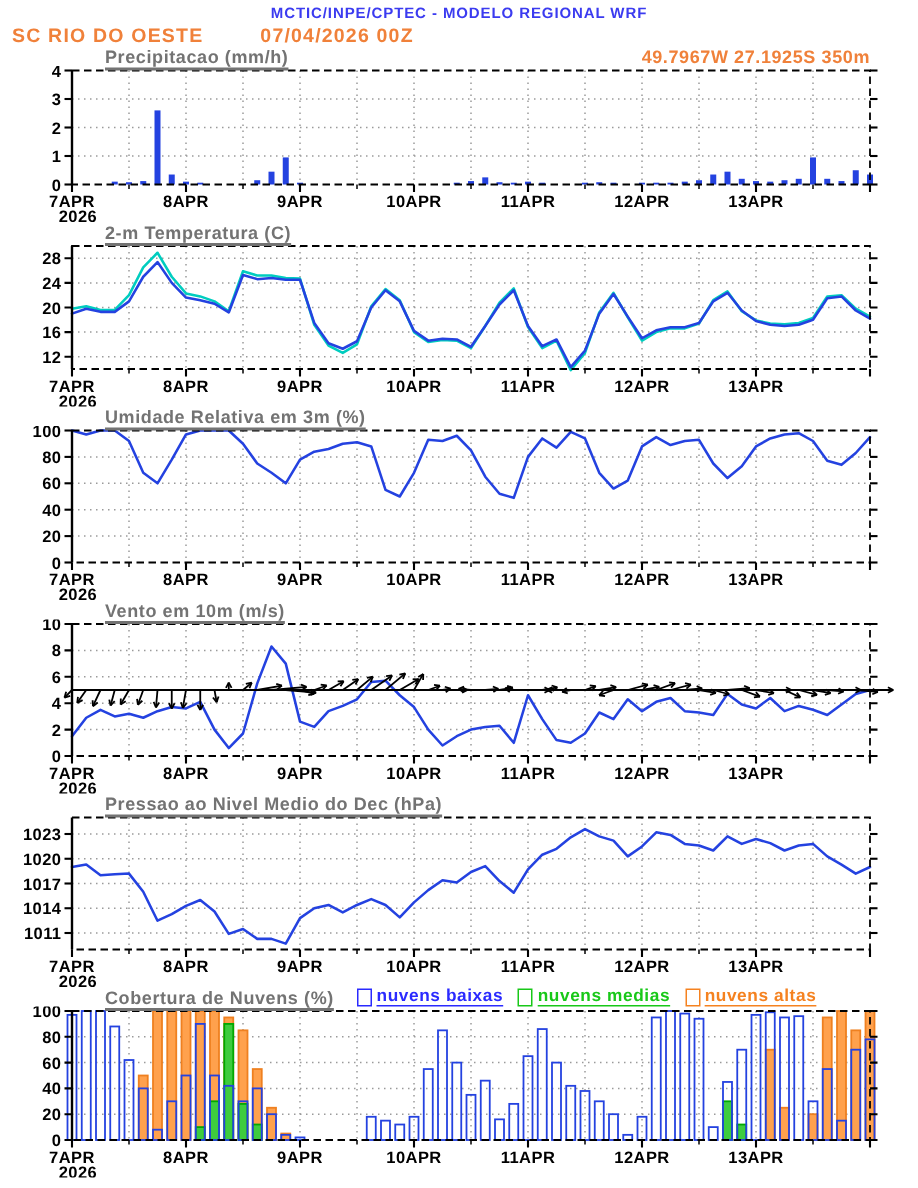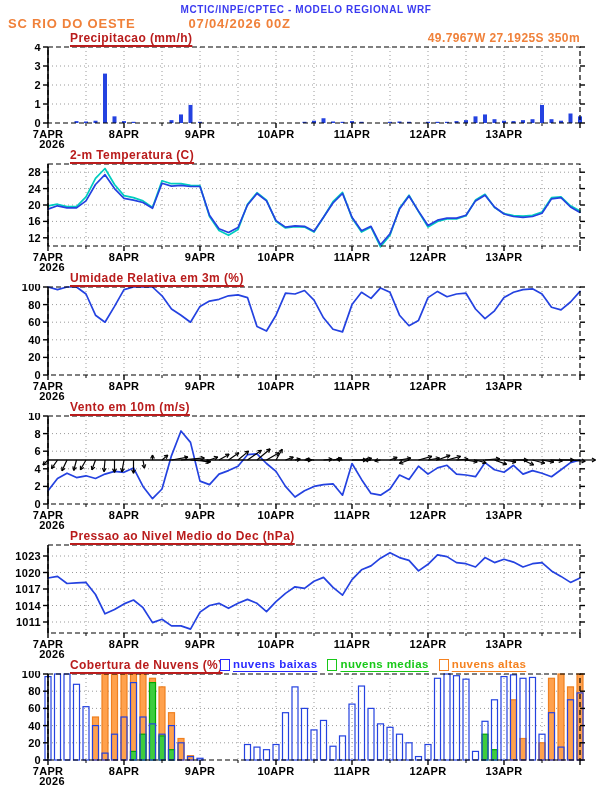--- a/index.html
+++ b/index.html
@@ -1,27 +1,27 @@
 <!DOCTYPE html>
 <html><head>
 <meta charset="utf-8">
 <style>
   html,body{margin:0;padding:0;background:#fff;}
   body{width:612px;height:792px;overflow:hidden;font-family:"Liberation Sans",sans-serif;font-weight:bold;}
   .header{padding-top:2px;}
   .h-title{text-align:center;font-size:10px;letter-spacing:0.6px;color:#3b3bf0;line-height:15px;}
   .h-line2{font-size:13px;letter-spacing:0.8px;color:#f0813a;line-height:14px;padding-left:8px;}
-  .h-line2 .h-date{margin-left:53px;}
+  .h-line2 .h-date{margin-left:38px;}
   .panel{position:relative;}
   .prow{position:relative;height:13px;font-size:12px;letter-spacing:0.4px;}
-  .ptitle{position:absolute;left:70px;top:0;color:#b91c1c;text-decoration:underline;text-underline-offset:3px;text-decoration-thickness:1.5px;white-space:nowrap;}
+  .ptitle{position:absolute;left:70px;top:0;color:#737373;text-decoration:underline;text-underline-offset:3px;text-decoration-thickness:1.5px;white-space:nowrap;}
   .pextra{position:absolute;right:32px;top:0;white-space:nowrap;}
   .orange-txt{color:#f0813a;}
   .cyan-txt{color:#00cdbf;text-decoration:underline;text-underline-offset:3px;text-decoration-thickness:1.5px;}
-  .legend-row{position:absolute;left:220px;right:4px;top:0;display:flex;align-items:flex-start;gap:10px;white-space:nowrap;font-size:11.5px;}
+  .legend-row{position:absolute;left:238px;right:4px;top:0;display:flex;align-items:flex-start;gap:10px;white-space:nowrap;font-size:11.5px;}
   .lg-item{display:flex;align-items:flex-start;gap:3px;}
   .lg-box{display:inline-block;width:8px;height:10px;background:#fff;border:1.5px solid;margin-top:1px;}
   .lg-blue{border-color:#2a2aff;}
   .lg-green{border-color:#18c818;}
   .lg-orange{border-color:#f58220;}
   .lbl-blue{color:#2a2aff;text-decoration:underline;text-underline-offset:3px;}
   .lbl-green{color:#18c818;text-decoration:underline;text-underline-offset:3px;}
   .lbl-orange{color:#f58220;text-decoration:underline;text-underline-offset:3px;}
   svg{display:block;}
   svg text{font-family:"Liberation Sans",sans-serif;font-weight:bold;font-size:11px;fill:#000;letter-spacing:0.3px;}

